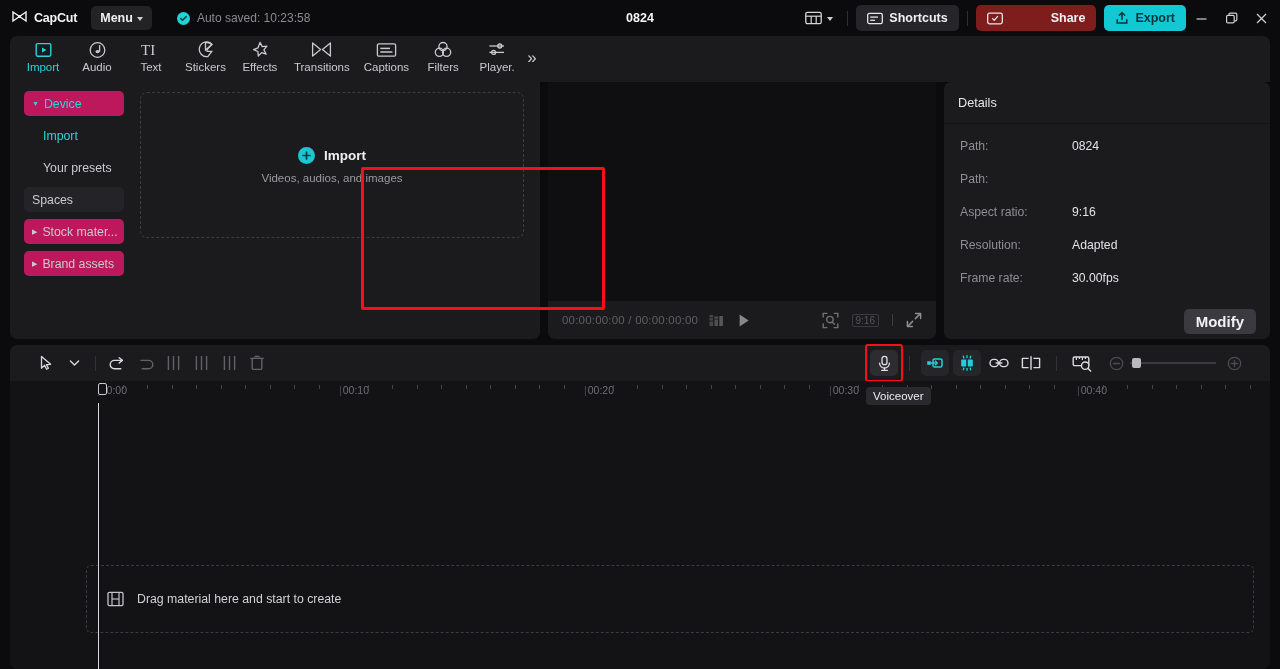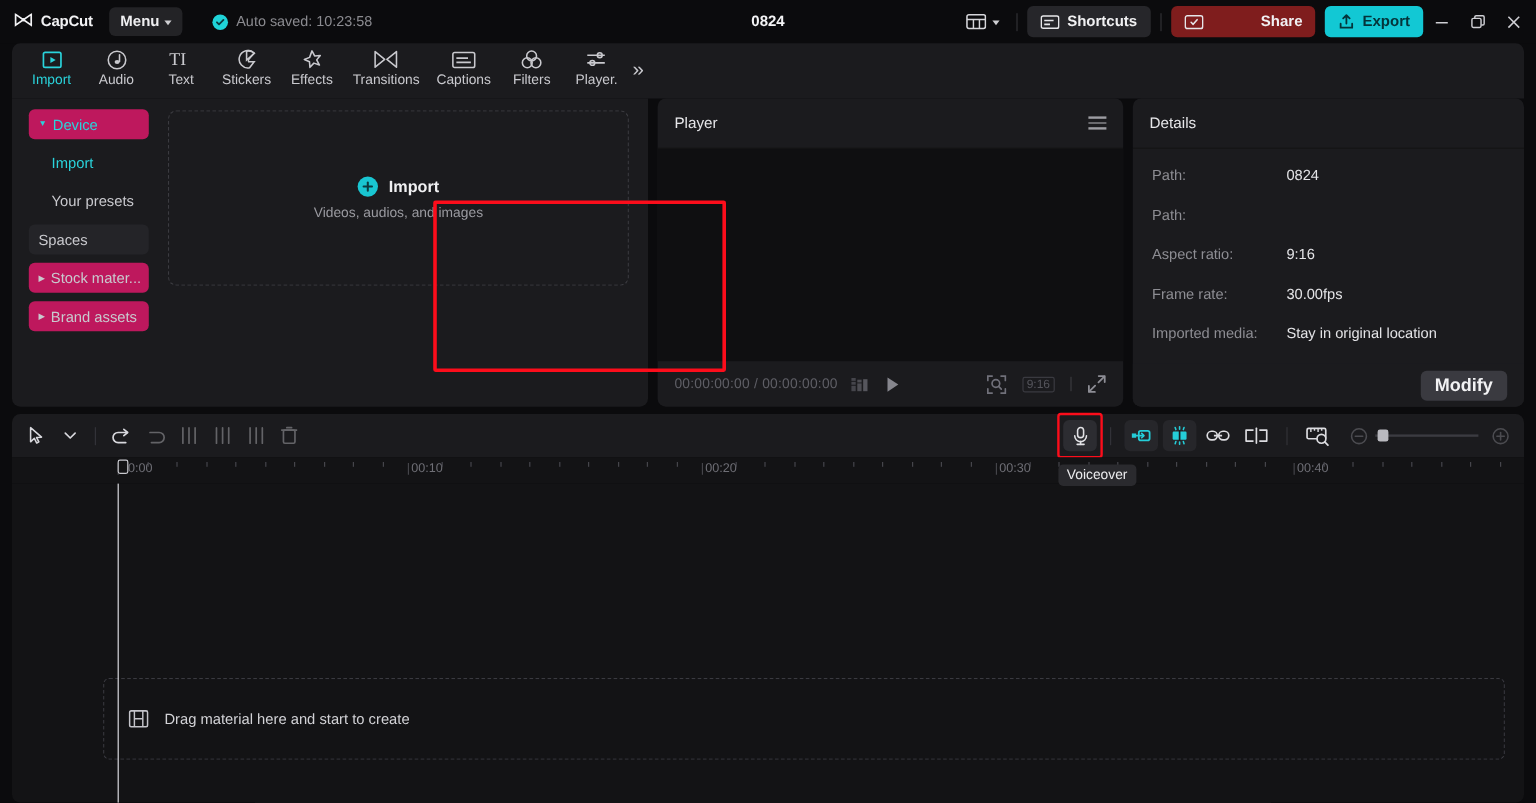--- a/index.html
+++ b/index.html
@@ -137,21 +137,21 @@
   }
   .modifybtn {
     background:#3a3a40; color:#f2f2f4; font-size:15px; font-weight:bold;
     border-radius:5px; padding:4px 12px; cursor:pointer;
   }
 
   
   .timeline { flex:0 0 330px; height:330px; display:flex; flex-direction:column; padding:6px 10px 0 10px; }
   .tl-toolbar {
     height:36px; flex:0 0 36px; background:#1b1b1e; border-radius:7px 7px 0 0;
-    display:flex; align-items:center; padding:0 6px; position:relative;
+    display:flex; align-items:center; padding:0 22px; position:relative;
   }
   .tlicon { width:28px;height:26px; display:flex;align-items:center;justify-content:center; cursor:pointer; border-radius:5px;}
   .tlicon.dim { opacity:0.38; }
   .tlicon.chip { background:#26262a; }
   .tl-sep { width:1px; height:15px; background:#323238; margin:0 7px; }
   .tl-right { margin-left:auto; display:flex; align-items:center; gap:4px; position:relative; }
   .vo-wrap { position:relative; }
   .vo-btn { width:28px;height:26px;background:#2c2c31;border-radius:5px;display:flex;align-items:center;justify-content:center;cursor:pointer;}
   .vo-ring { position:absolute; left:-5px; top:-6px; width:38px; height:38px; border:2.5px solid #fc0d1b; border-radius:3px; pointer-events:none; }
   .tooltip {
@@ -422,28 +422,20 @@
               <span class="dz-title">Import</span>
             </div>
             <div class="dz-sub">Videos, audios, and images</div>
           </div>
         </div>
         <div class="redbox"></div>
       </div>
     </div>
 
     <div class="playerpanel">
-      <div class="panelhead">
-        <span>Player</span>
-        <span class="hamb">
-            <i></i>
-            <i></i>
-            <i></i>
-          </span>
-      </div>
       <div class="playerstage"></div>
       <div class="playerbar">
         <span class="timecode">00:00:00:00 / 00:00:00:00</span>
         <span>
           <svg width="17" height="13" viewBox="0 0 17 13">
             <rect x="0.5" y="7.5" width="3.6" height="4.5" fill="#45454b"></rect>
             <rect x="0.5" y="4.2" width="3.6" height="2.4" fill="#45454b"></rect>
             <rect x="0.5" y="1" width="3.6" height="2.4" fill="#45454b"></rect>
             <rect x="5.4" y="5.5" width="3.6" height="6.5" fill="#4d4d53"></rect>
             <rect x="5.4" y="2.4" width="3.6" height="2.3" fill="#4d4d53"></rect>
@@ -484,20 +476,24 @@
         <div class="dtl-row">
           <span class="dtl-k">Path:</span>
           <span class="dtl-v">0824</span>
         </div>
         <div class="dtl-row">
           <span class="dtl-k">Path:</span>
         </div>
         <div class="dtl-row">
           <span class="dtl-k">Aspect ratio:</span>
           <span class="dtl-v">9:16</span>
+        </div>
+        <div class="dtl-row">
+          <span class="dtl-k">Resolution:</span>
+          <span class="dtl-v">Adapted</span>
         </div>
         <div class="dtl-row">
           <span class="dtl-k">Frame rate:</span>
           <span class="dtl-v">30.00fps</span>
         </div>
         <div class="dtl-row">
           <span class="dtl-k">Imported media:</span>
           <span class="dtl-v">Stay in original location</span>
         </div>
       </div>

